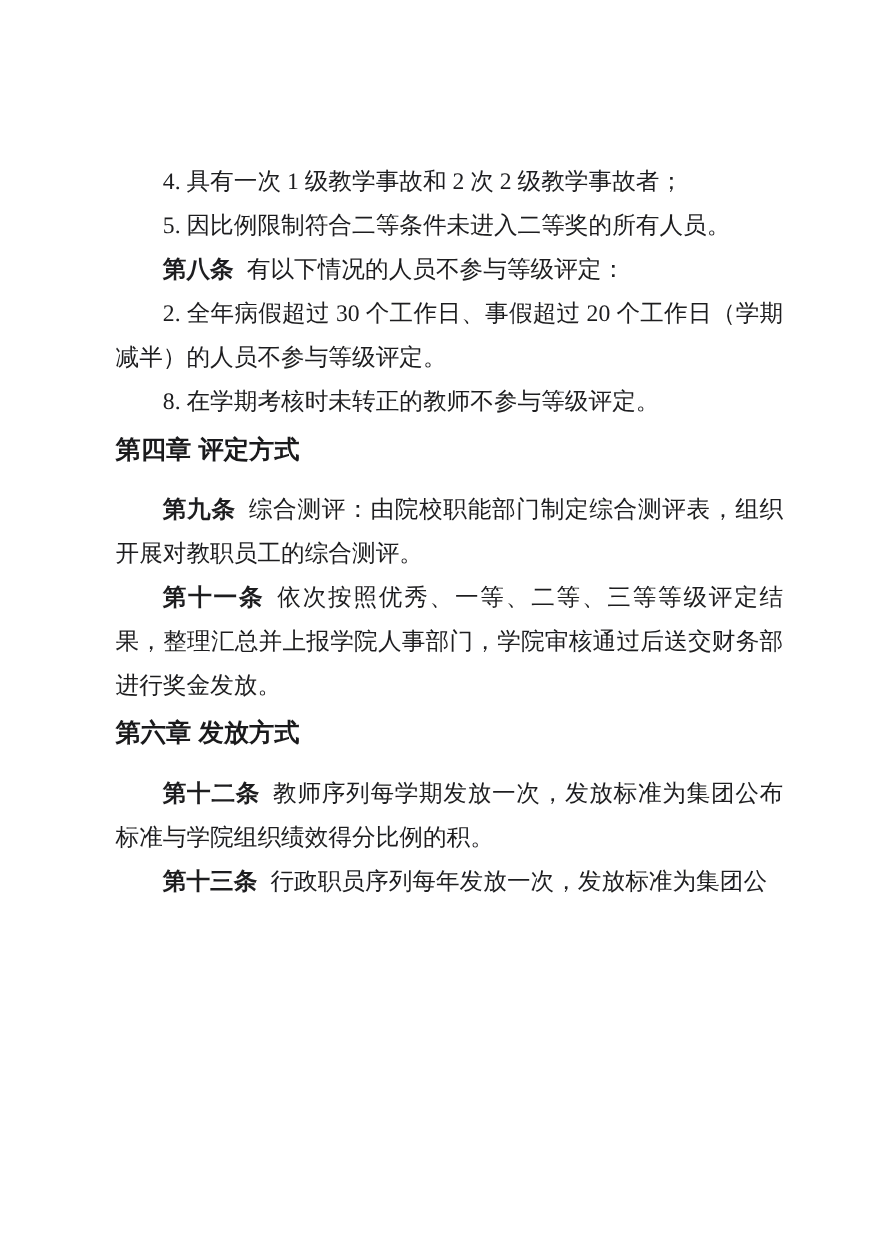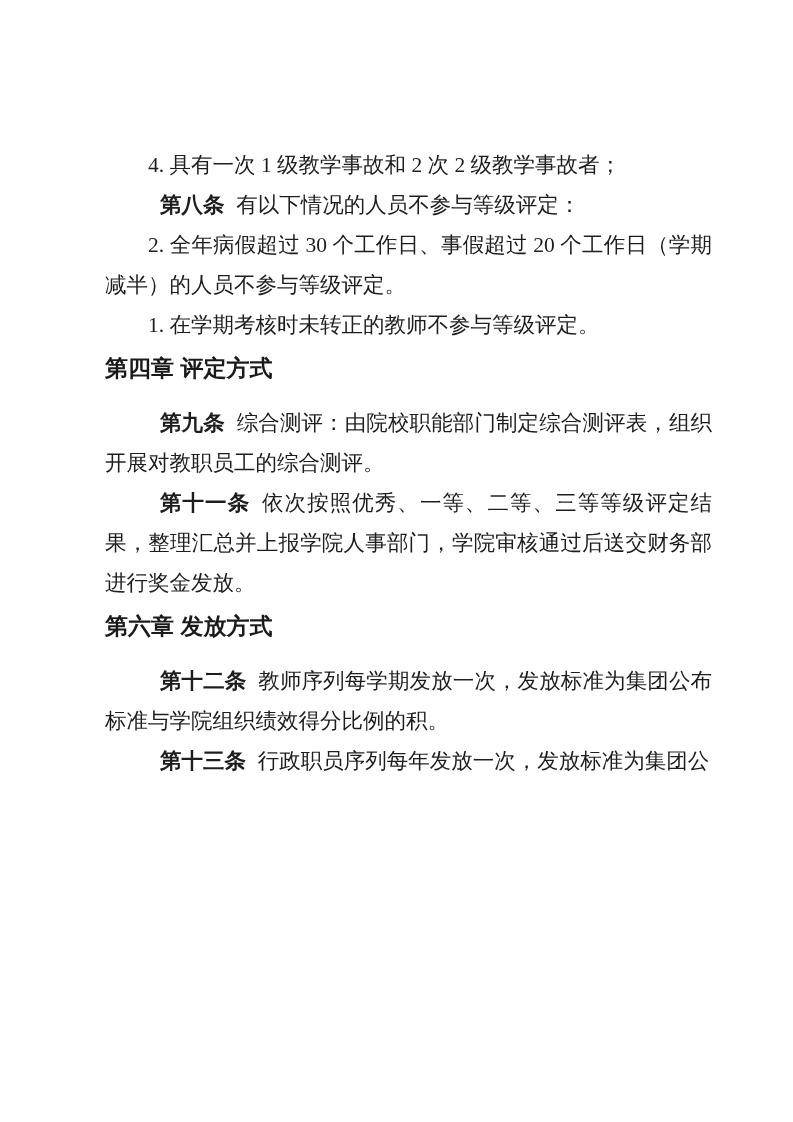--- a/index.html
+++ b/index.html
@@ -23,47 +23,47 @@
     font-size: 21.5px;
     line-height: 40px;
     color: #1d1d1f;
     text-indent: 2em;
     text-align: justify;
     text-justify: inter-character;
   }
   .lead {
     font-weight: bold;
     margin-right: 0.55em;
-    margin-left: 12px;
   }
   .chapter {
     margin: 8px 0 20px 0;
     font-family: "Liberation Sans", "DejaVu Sans", sans-serif;
     font-weight: bold;
     font-size: 23px;
     line-height: 30px;
     color: #1a1a1c;
     text-align: left;
     text-indent: 0;
   }
 </style>
 </head>
 <body>
 
 <div class="page">
 
   <p class="body-text">4. 具有一次 1 级教学事故和 2 次 2 级教学事故者；</p>
 
+  <p class="body-text">5. 因比例限制符合二等条件未进入二等奖的所有人员。</p>
 
   <p class="body-text"><b class="lead">第八条</b><span>有以下情况的人员不参与等级评定：</span></p>
 
 
   <p class="body-text">2. 全年病假超过 30 个工作日、事假超过 20 个工作日（学期减半）的人员不参与等级评定。</p>
 
-  <p class="body-text">1. 在学期考核时未转正的教师不参与等级评定。</p>
+  <p class="body-text">8. 在学期考核时未转正的教师不参与等级评定。</p>
 
   <h2 class="chapter">第四章 评定方式</h2>
 
   <p class="body-text"><b class="lead">第九条</b><span>综合测评：由院校职能部门制定综合测评表，组织开展对教职员工的综合测评。</span></p>
 
 
 
   <p class="body-text"><b class="lead">第十一条</b><span>依次按照优秀、一等、二等、三等等级评定结果，整理汇总并上报学院人事部门，学院审核通过后送交财务部进行奖金发放。</span></p>
 
   <h2 class="chapter">第六章 发放方式</h2>

